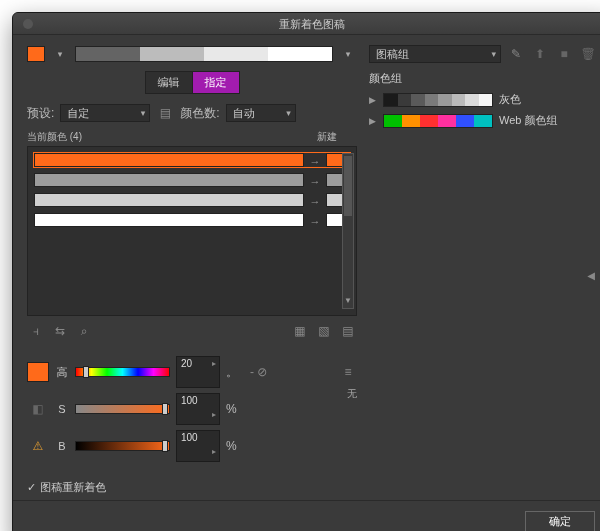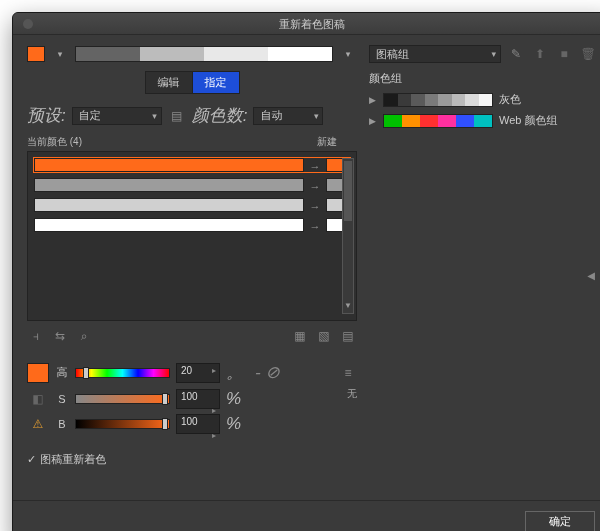--- a/index.html
+++ b/index.html
@@ -20,44 +20,44 @@
 .right { flex: 1; }
 .toprow { display: flex; align-items: center; gap: 6px; margin-bottom: 8px; }
 .swatch { width: 18px; height: 16px; border: 1px solid #222; background: #ff6a1a; }
 .gradbar { flex: 1; height: 16px; background: linear-gradient(90deg,#646464 0 25%,#bcbcbc 25% 50%,#e8e8e8 50% 75%,#fff 75% 100%); border: 1px solid #222; }
 .dd { height: 18px; background: #2f2f2f; border: 1px solid #222; display: flex; align-items: center; padding: 0 16px 0 6px; position: relative; font-size: 11px; }
 .dd::after { content: "▾"; position: absolute; right: 4px; font-size: 9px; color: #aaa; }
 .iconbtn { width: 18px; height: 18px; display: inline-flex; align-items: center; justify-content: center; color: #888; font-size: 12px; }
 .tabs { display: flex; justify-content: center; margin: 6px 0 10px; text-align: center; }
 .tab { padding: 3px 12px; background: #2f2f2f; border: 1px solid #222; font-size: 11px; }
 .tab + .tab { border-left: none; }
-.tab.active { background: #1d4ed8; color: #fff; }
+.tab.active { background: #a21caf; color: #fff; }
 .row { display: flex; align-items: center; gap: 6px; margin-bottom: 8px; }
-.lbl { color: #bbb; font-size: 17px; font-style: italic; }
+.lbl { color: #bbb; font-size: 12px; }
 .colortbl-hdr { display: flex; justify-content: space-between; font-size: 10px; color: #bbb; margin: 4px 0 2px; }
 .colortbl { background: #2f2f2f; border: 1px solid #222; padding: 6px; height: 170px; position: relative; }
 .crow { display: flex; align-items: center; gap: 4px; margin-bottom: 6px; }
 .cbar { flex: 1; height: 14px; border: 1px solid #222; }
 .arrow { color: #999; font-size: 11px; width: 14px; text-align: center; }
 .csw { width: 24px; height: 14px; border: 1px solid #222; }
 .crow.sel { outline: 1px solid #ff6a1a; }
 .scrollbar { position: absolute; right: 2px; top: 6px; bottom: 6px; width: 12px; background: #3a3a3a; border: 1px solid #555; }
 .scrollbar .thumb { position: absolute; left: 1px; right: 1px; top: 2px; height: 60px; background: #555; }
 .scrollbar .arr { position: absolute; left: 0; right: 0; height: 12px; text-align: center; font-size: 8px; color: #999; }
 .toolrow { display: flex; justify-content: space-between; margin: 6px 0; }
 .toolgrp { display: flex; gap: 6px; }
 .sliders { margin-top: 16px; }
 .srow { display: flex; align-items: center; gap: 6px; margin-bottom: 5px; }
 .slabel { width: 14px; text-align: center; color: #ccc; }
 .srail { flex: 0 0 95px; height: 10px; border: 1px solid #222; position: relative; }
 .srail .knob { position: absolute; top: -2px; width: 6px; height: 12px; background: #ccc; border: 1px solid #222; }
 .hue { background: linear-gradient(90deg,#f00,#ff0,#0f0,#0ff,#00f,#f0f,#f00); }
 .sat { background: linear-gradient(90deg,#888,#ff6a1a); }
 .bri { background: linear-gradient(90deg,#000,#ff6a1a); }
-.numfield { width: 44px; height: 20px; background: #2a2a2a; border: 1px solid #1c1c1c; padding: 0 24px 0 4px; color: #ddd; font-size: 10px; line-height: 14px; position: relative; }
+.numfield { width: 44px; height: 32px; background: #2a2a2a; border: 1px solid #1c1c1c; padding: 0 24px 0 4px; color: #ddd; font-size: 10px; line-height: 14px; position: relative; }
 .numfield::after { content: "▸"; position: absolute; right: 3px; font-size: 8px; color: #888; }
 .check { display: flex; align-items: center; gap: 4px; margin-top: 18px; font-size: 11px; color: #ccc; }
 .groups { margin-top: 6px; }
 .ghdr { font-size: 11px; color: #ccc; margin-bottom: 6px; }
 .gitem { display: flex; align-items: center; gap: 6px; margin-bottom: 6px; font-size: 11px; }
 .gtri { color: #999; font-size: 9px; width: 8px; }
 .gswatch { display: flex; height: 14px; width: 110px; border: 1px solid #222; }
 .gswatch span { flex: 1; }
 .grey span:nth-child(1){background:#1a1a1a}.grey span:nth-child(2){background:#3a3a3a}.grey span:nth-child(3){background:#5a5a5a}.grey span:nth-child(4){background:#7a7a7a}.grey span:nth-child(5){background:#9a9a9a}.grey span:nth-child(6){background:#bababa}.grey span:nth-child(7){background:#dadada}.grey span:nth-child(8){background:#f5f5f5}
 .web span:nth-child(1){background:#00c000}.web span:nth-child(2){background:#ff9000}.web span:nth-child(3){background:#ff3030}.web span:nth-child(4){background:#ff30a0}.web span:nth-child(5){background:#3050ff}.web span:nth-child(6){background:#00c0c0}

